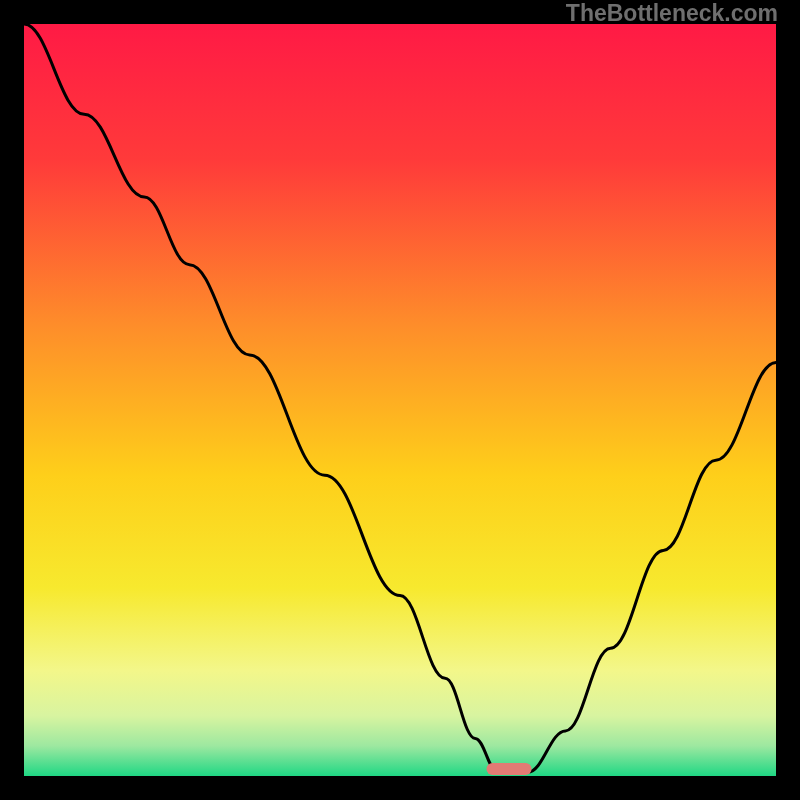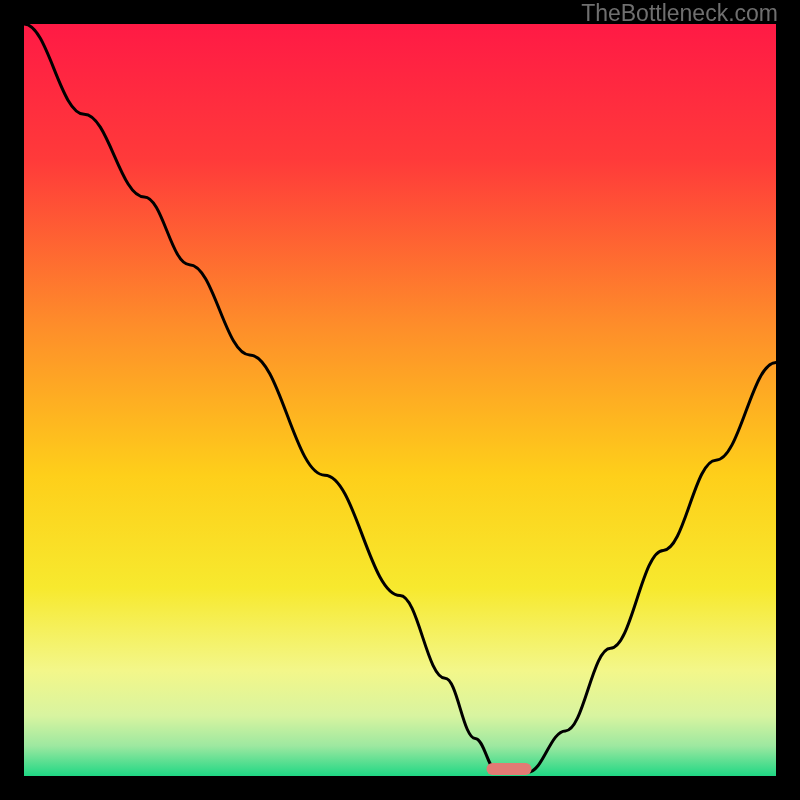--- a/index.html
+++ b/index.html
@@ -10,21 +10,21 @@
     background: #000;
     position: relative;
     font-family: Arial, Helvetica, sans-serif;
   }
   .watermark {
     position: absolute;
     top: 0;
     right: 22px;
     color: #6f6f6f;
     font-size: 23px;
-    font-weight: 400;
+    font-weight: 700;
     z-index: 10;
   }
   .plot-area {
     position: absolute;
     left: 24px;
     top: 24px;
     width: 752px;
     height: 752px;
   }
   .plot-area svg {

